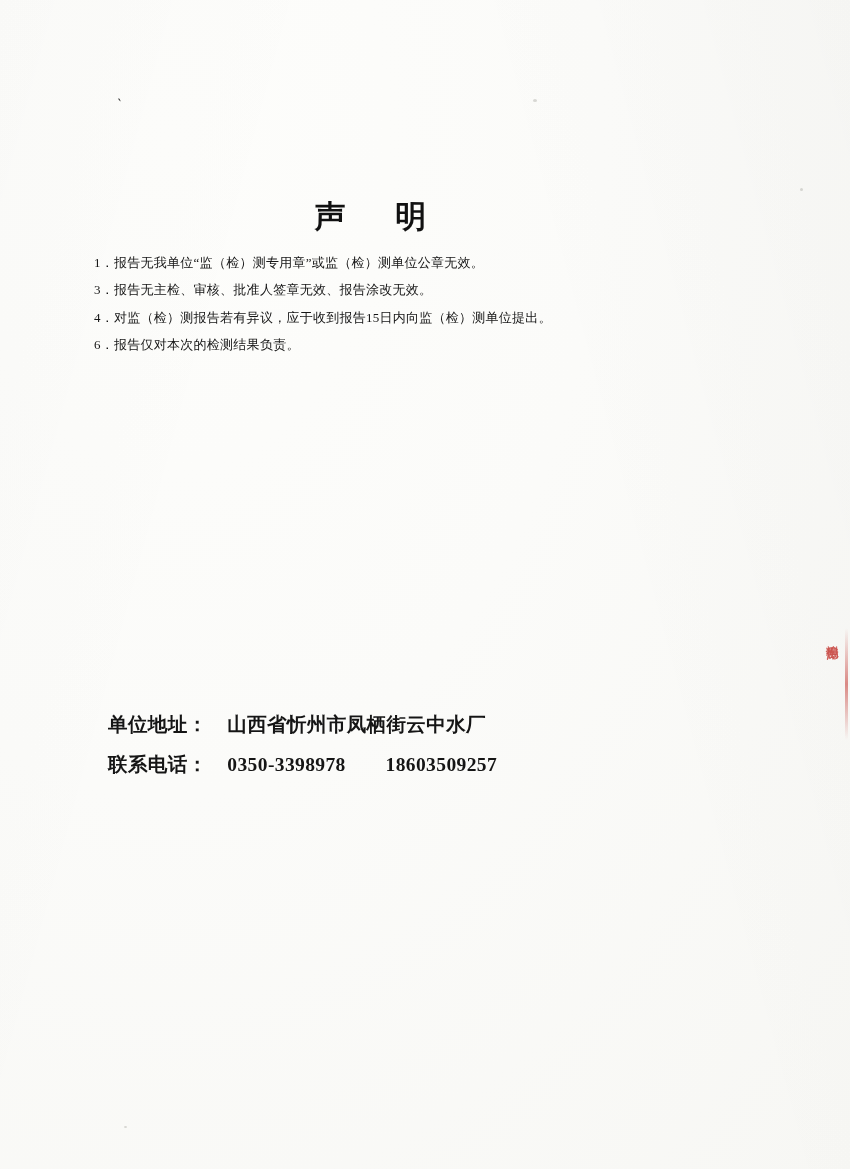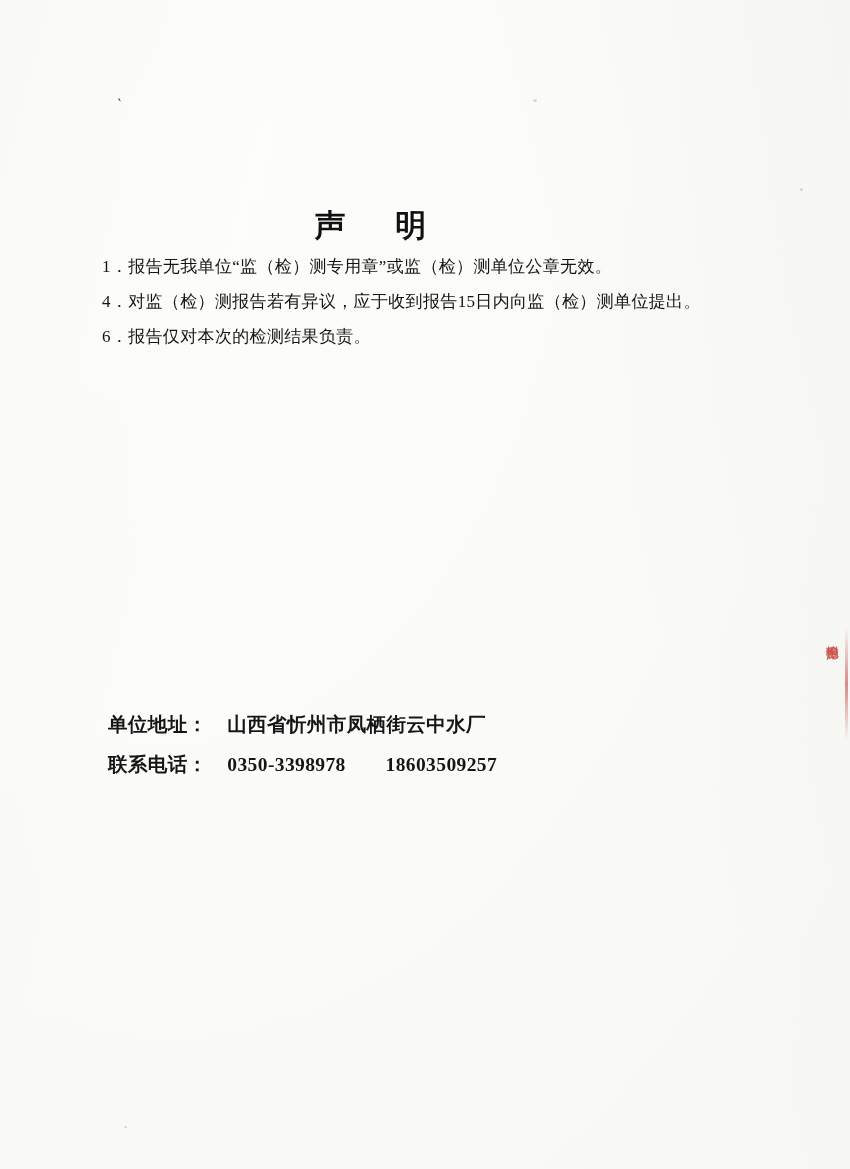--- a/index.html
+++ b/index.html
@@ -40,38 +40,38 @@
   .tick-mark {
     position: absolute;
     left: 116px;
     top: 96px;
     font-size: 15px;
     color: #3a3a3a;
     transform: rotate(12deg);
   }
   .doc-title {
     position: absolute;
-    top: 205px;
+    top: 196px;
     left: 0;
     width: 750px;
     text-align: center;
     font-size: 31px;
     font-weight: bold;
     letter-spacing: 0.30em;
     color: #111;
     font-family: "Liberation Serif", "DejaVu Serif", serif;
   }
   .clauses {
     position: absolute;
     top: 250px;
     left: 68px;
     width: 718px;
   }
   .clause {
-    font-size: 17px;
+    font-size: 13px;
     line-height: 1.95;
     text-indent: 2em;
     color: #151515;
     letter-spacing: 0.02em;
     margin: 0 0 2px 0;
     text-align: justify;
   }
   .contact {
     position: absolute;
     top: 705px;
@@ -126,20 +126,21 @@
   <div class="paper-noise"></div>
 
   <div class="content">
 
     <div class="tick-mark">`</div>
 
     <div class="doc-title">声　明</div>
 
     <div class="clauses">
       <p class="clause">1．报告无我单位“监（检）测专用章”或监（检）测单位公章无效。</p>
+      <p class="clause">3．报告无主检、审核、批准人签章无效、报告涂改无效。</p>
       <p class="clause">4．对监（检）测报告若有异议，应于收到报告15日内向监（检）测单位提出。</p>
       <p class="clause">6．报告仅对本次的检测结果负责。</p>
     </div>
 
     <div class="contact">
       <div class="contact-line">单位地址：　山西省忻州市凤栖街云中水厂</div>
       <div class="contact-line">联系电话：　0350-3398978　　18603509257</div>
     </div>
 
     <div class="seal-edge"></div>

